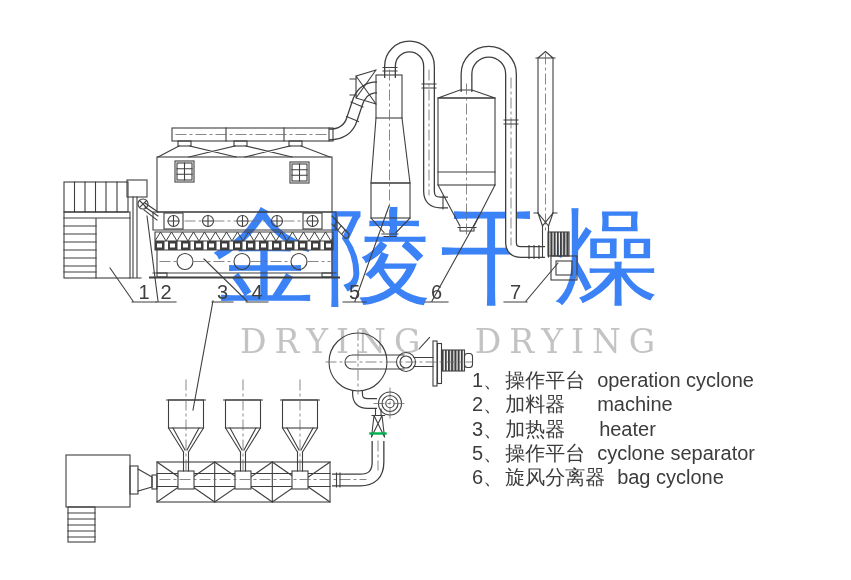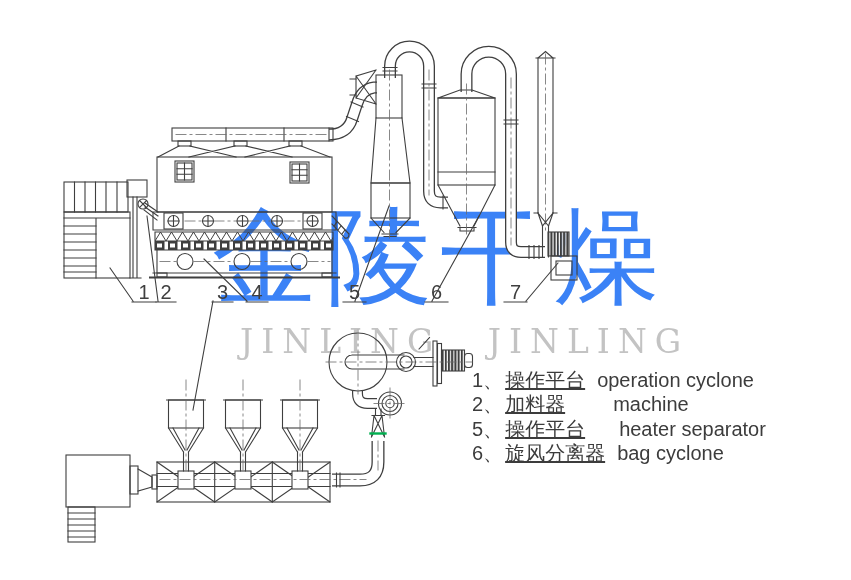--- a/index.html
+++ b/index.html
@@ -14,31 +14,31 @@
   svg.draw{position:absolute;left:0;top:0;z-index:2;}
   .ln{stroke:#3f3f3f;fill:none;stroke-width:1.1;stroke-linecap:square;}
   .thk{stroke-width:2px;}
   .cl{stroke:#6a6a6a;fill:none;stroke-width:.8;stroke-dasharray:10 4 2 4;}
   .po{stroke:#3f3f3f;fill:none;}
   .pi{stroke:#ffffff;fill:none;}
   .dig{font-family:"Liberation Sans", sans-serif;font-size:20px;fill:#3f3f3f;text-anchor:middle;}
   .legend{position:absolute;left:472px;top:368px;z-index:3;color:#3c3c3c;
           font-size:20px;line-height:24.3px;white-space:nowrap;}
   .legend-row .num{margin-right:2px;}
-  .legend-row .zh{margin-right:12px;text-decoration:underline;}
-  .legend-row:nth-child(2) .zh{margin-right:48px;}
+  .legend-row .zh{margin-right:12px;}
+  .legend-row:nth-child(2) .zh{margin-right:32px;}
   .legend-row:nth-child(3) .zh{margin-right:34px;}
 </style>
 </head>
 <body>
 
 <div class="stage">
 
   <div class="wm-cn">金陵干燥</div>
-  <div class="wm-en">JINLING JINLING</div>
+  <div class="wm-en">DRYING DRYING</div>
 
   <svg class="draw" width="851" height="580" viewBox="0 0 851 580">
     <defs>
       <pattern id="teethPat" patternUnits="userSpaceOnUse" x="155" y="232" width="11" height="9">
         <path d="M0,9 L5.5,0 L11,9" fill="none" stroke="#3f3f3f" stroke-width="1"></path>
       </pattern>
       <pattern id="darkPat" patternUnits="userSpaceOnUse" x="155" y="241" width="13" height="9">
         <rect width="13" height="9" fill="#3f3f3f"></rect>
         <rect x="9.5" width="3.5" height="9" fill="#fff"></rect>
         <rect x="2" y="2.5" width="5" height="4" fill="#fff"></rect>
@@ -274,20 +274,23 @@
   </svg>
 
   <div class="legend">
     <div class="legend-row">
       <span class="num">1、</span><span class="zh">操作平台</span><span class="en">operation cyclone</span>
     </div>
     <div class="legend-row">
       <span class="num">2、</span><span class="zh">加料器</span><span class="en">machine</span>
     </div>
     <div class="legend-row">
-      <span class="num">5、</span><span class="zh">操作平台</span><span class="en">heater separator</span>
+      <span class="num">3、</span><span class="zh">加热器</span><span class="en">heater</span>
+    </div>
+    <div class="legend-row">
+      <span class="num">5、</span><span class="zh">操作平台</span><span class="en">cyclone separator</span>
     </div>
     <div class="legend-row">
       <span class="num">6、</span><span class="zh">旋风分离器</span><span class="en">bag cyclone</span>
     </div>
   </div>
 
 </div>
 
 </body></html>

